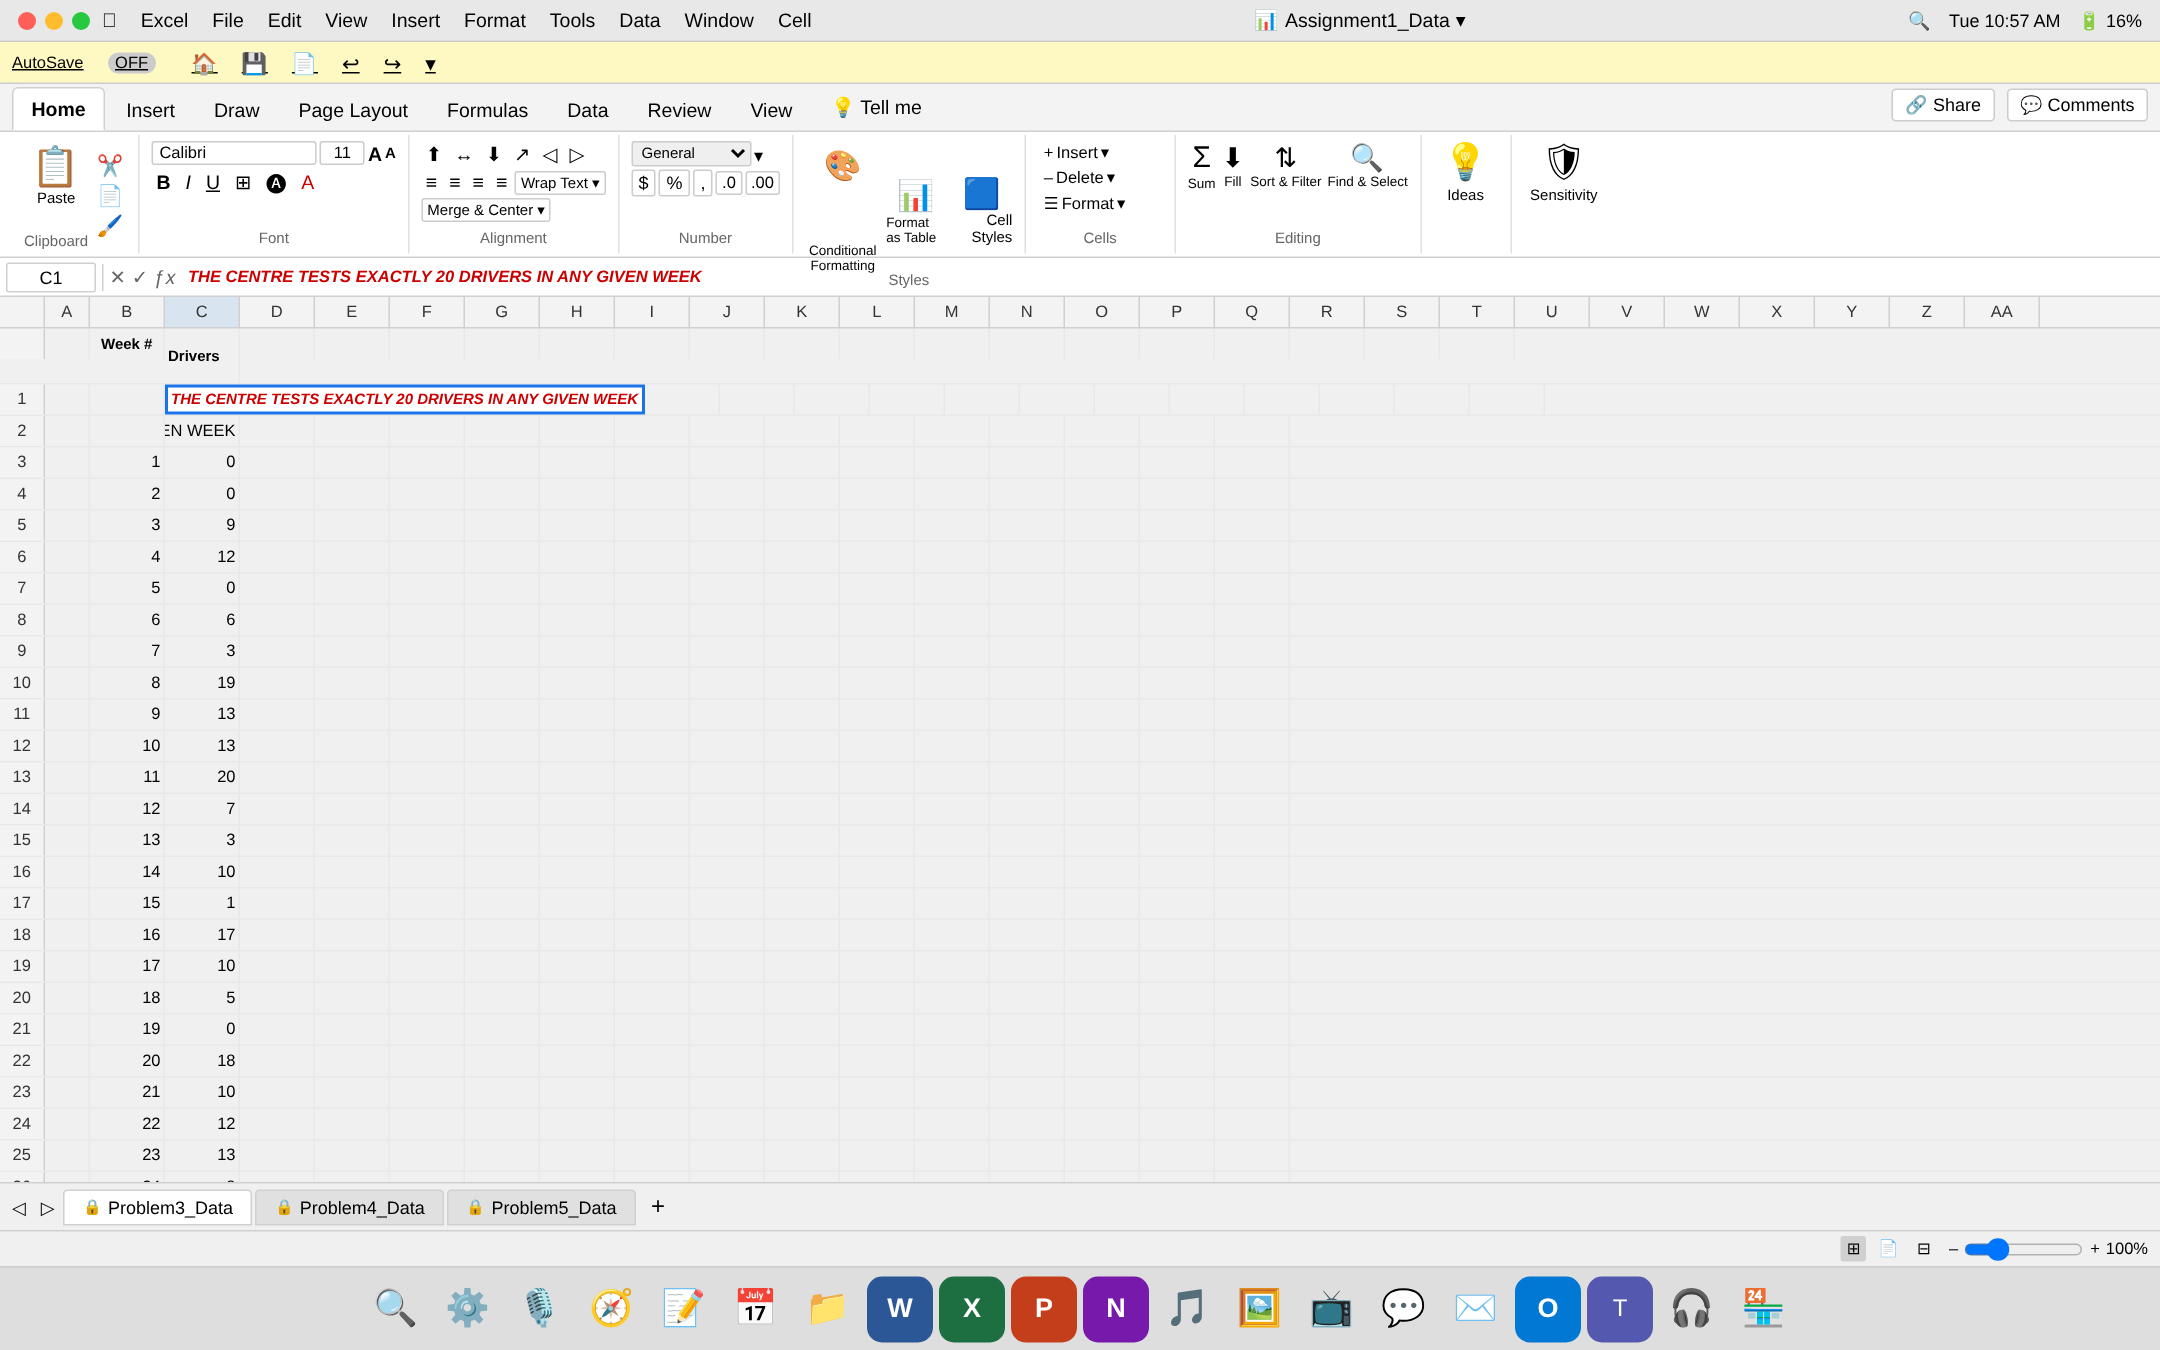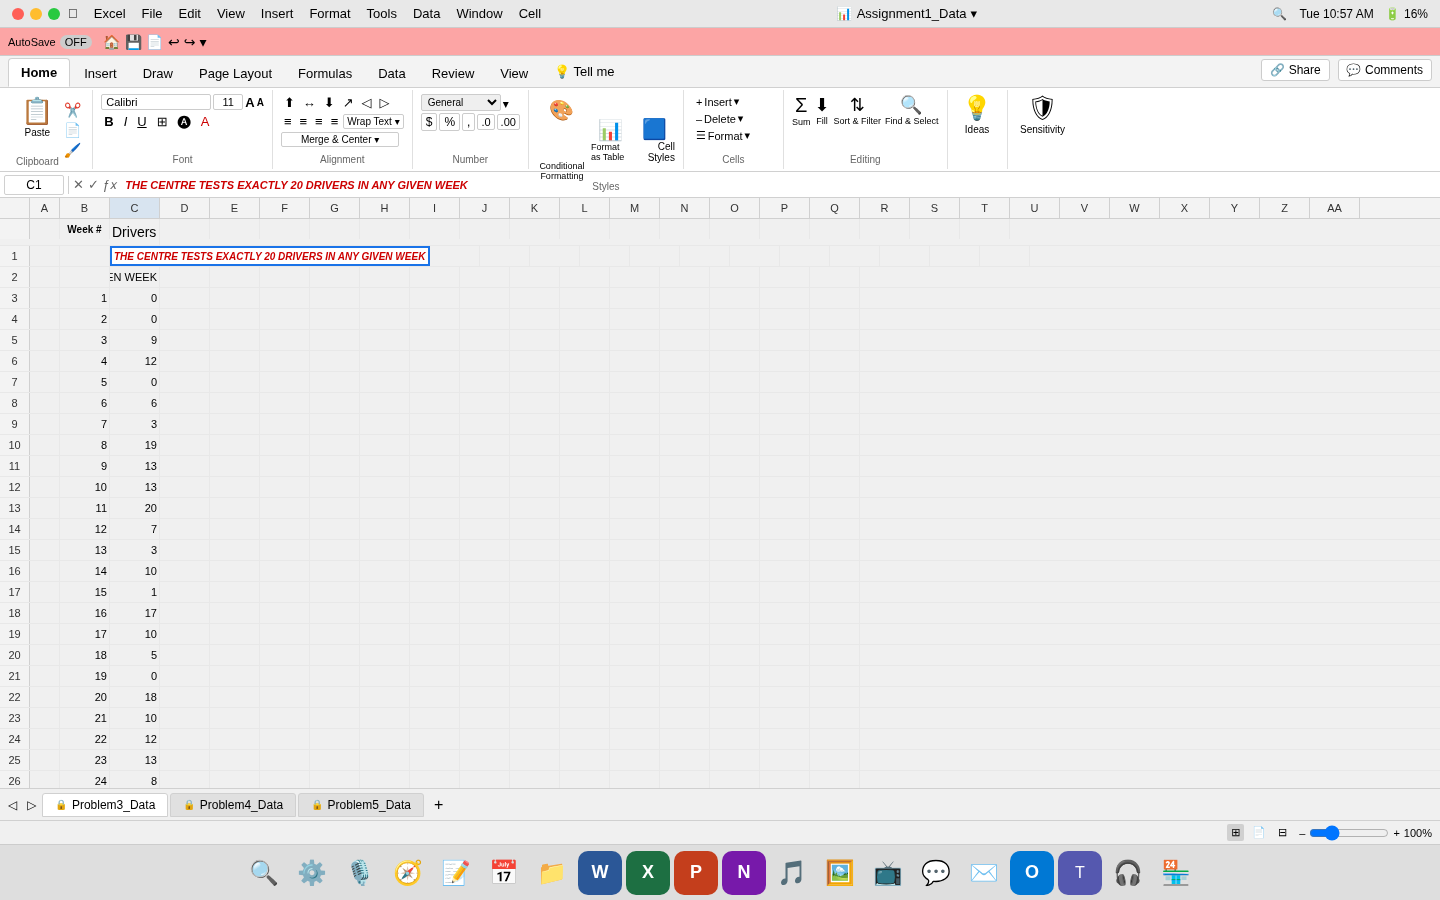--- a/index.html
+++ b/index.html
@@ -22,27 +22,28 @@
     .tl-red { background: #ff5f57; }
     .tl-yellow { background: #ffbd2e; }
     .tl-green { background: #28c940; }
     .title-bar-menu { display: flex; gap: 16px; font-size: 13px; }
     .title-bar-center { font-size: 13px; font-weight: 500; display: flex; align-items: center; gap: 4px; }
     .title-bar-right { display: flex; align-items: center; gap: 12px; font-size: 12px; }
 
     
     .quick-toolbar {
       height: 28px;
-      background: #fca5a5;
+      background: #fef9c3;
       display: flex;
       align-items: center;
       padding: 0 8px;
-      gap: 4px;
+      gap: 16px;
       border-bottom: 1px solid #ccc;
       font-size: 12px;
+      text-decoration: underline;
     }
 
     
     .ribbon-tabs {
       height: 32px;
       background: #f3f3f3;
       display: flex;
       align-items: flex-end;
       padding: 0 8px;
       gap: 2px;
@@ -373,21 +374,21 @@
         <span style="cursor:pointer;font-size:13px;padding:1px 3px;">▷</span>
       </div>
       <div style="display:flex;gap:2px;align-items:center;">
         <span style="cursor:pointer;font-size:13px;padding:1px 3px;">≡</span>
         <span style="cursor:pointer;font-size:13px;padding:1px 3px;">≡</span>
         <span style="cursor:pointer;font-size:13px;padding:1px 3px;">≡</span>
         <span style="cursor:pointer;font-size:13px;padding:1px 3px;">≡</span>
         <span style="cursor:pointer;font-size:10px;padding:1px 3px;border:1px solid #ccc;border-radius:2px;">Wrap Text ▾</span>
       </div>
       <div style="display:flex;align-items:center;gap:2px;">
-        <span style="cursor:pointer;font-size:10px;padding:1px 19px;border:1px solid #ccc;border-radius:2px;">Merge &amp; Center ▾</span>
+        <span style="cursor:pointer;font-size:10px;padding:1px 3px;border:1px solid #ccc;border-radius:2px;">Merge &amp; Center ▾</span>
       </div>
     </div>
     <div class="ribbon-group-label">Alignment</div>
   </div>
 
   <div class="ribbon-group" style="min-width:100px;">
     <div class="ribbon-group-content" style="flex-direction:column;gap:2px;width:100%;align-items:flex-start;">
       <div style="display:flex;gap:2px;align-items:flex-end;width:100%;">
         <select style="font-size:10px;border:1px solid #ccc;padding:1px 2px;width:80px;border-radius:2px;">
           <option>General</option>
@@ -524,21 +525,21 @@
     <div class="col-header col-std">Z</div>
     <div class="col-header col-std">AA</div>
   </div>
 
   <div class="grid-body" id="grid-body">
 
     <div class="grid-row">
       <div class="row-num"></div>
       <div class="cell col-a"></div>
       <div class="cell col-b cell-bold cell-center" style="font-size:10px;font-weight:bold;">Week #</div>
-      <div class="cell col-c cell-bold" style="font-size:14px;font-weight:normal;display:flex;flex-direction:column;align-items:flex-start;justify-content:center;height:26px;">Drivers</div>
+      <div class="cell col-c cell-bold" style="font-size:10px;font-weight:bold;display:flex;flex-direction:column;align-items:flex-start;justify-content:center;height:36px;">Drivers</div>
       <div class="cell col-d"></div>
       <div class="cell col-e"></div>
       <div class="cell col-f"></div>
       <div class="cell col-g"></div>
       <div class="cell col-h"></div>
       <div class="cell col-i"></div>
       <div class="cell col-std"></div>
       <div class="cell col-std"></div>
       <div class="cell col-std"></div>
       <div class="cell col-std"></div>

